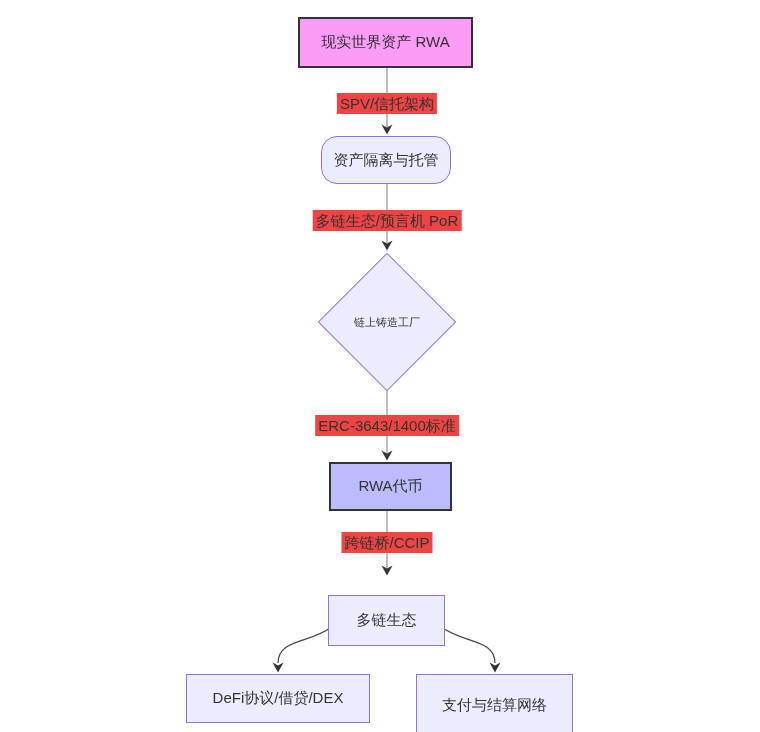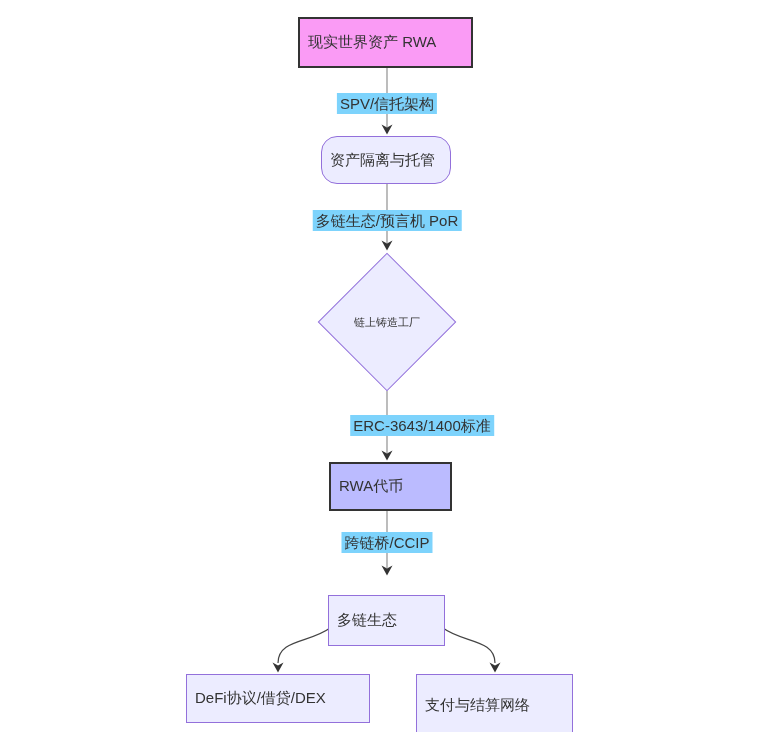--- a/index.html
+++ b/index.html
@@ -34,26 +34,26 @@
   }
   .arrowhead {
     fill: #333333;
     stroke: none;
   }
   .node {
     position: absolute;
     box-sizing: border-box;
     display: flex;
     align-items: center;
+    justify-content: center;
     color: #333333;
     font-size: 15px;
     text-align: center;
     background: #ececff;
     border: 1.3px solid #9370db;
-    padding-left: 8px;
   }
   .node-pink {
     background: #fa9bf5;
     border: 2px solid #333333;
   }
   .node-token {
     background: #bbbbff;
     border: 2px solid #333333;
   }
   .node-rounded {
@@ -71,21 +71,21 @@
     position: absolute;
     color: #333333;
     font-size: 11px;
     text-align: center;
     transform: translate(-50%, -50%);
     white-space: nowrap;
   }
   .edge-label {
     position: absolute;
     transform: translateX(-50%);
-    background: #7dd3fc;
+    background: #ef4444;
     color: #333333;
     font-size: 15px;
     line-height: 19px;
     padding: 1px 3px;
     white-space: nowrap;
   }
 </style>
 </head>
 <body>
 
@@ -134,16 +134,16 @@
   <div class="node" style="left:186px; top:674px; width:184px; height:49px;">
     <span>DeFi协议/借贷/DEX</span>
   </div>
 
   <div class="node" style="left:416px; top:674px; width:157px; height:62px;">
     <span>支付与结算网络</span>
   </div>
 
   <div class="edge-label" style="left:387px; top:93px;">SPV/信托架构</div>
   <div class="edge-label" style="left:387px; top:210px;">多链生态/预言机 PoR</div>
-  <div class="edge-label" style="left:387px; top:415px;margin-left:35px;">ERC-3643/1400标准</div>
+  <div class="edge-label" style="left:387px; top:415px;">ERC-3643/1400标准</div>
   <div class="edge-label" style="left:387px; top:532px;">跨链桥/CCIP</div>
 
 </div>
 
 </body></html>

